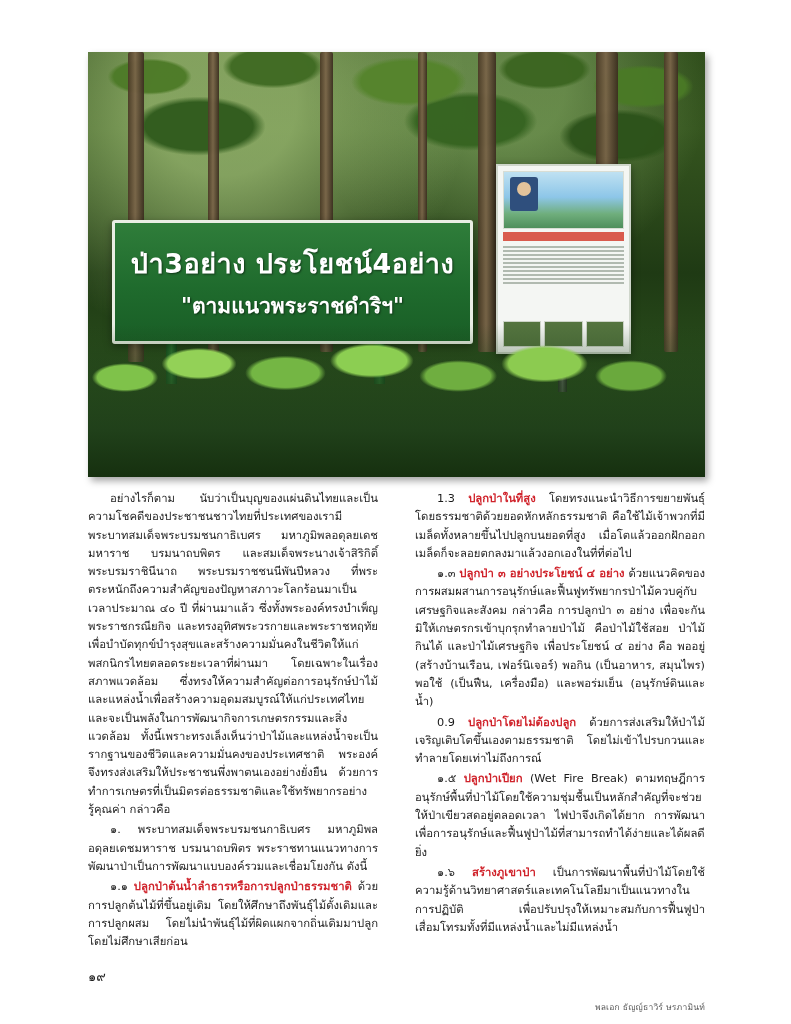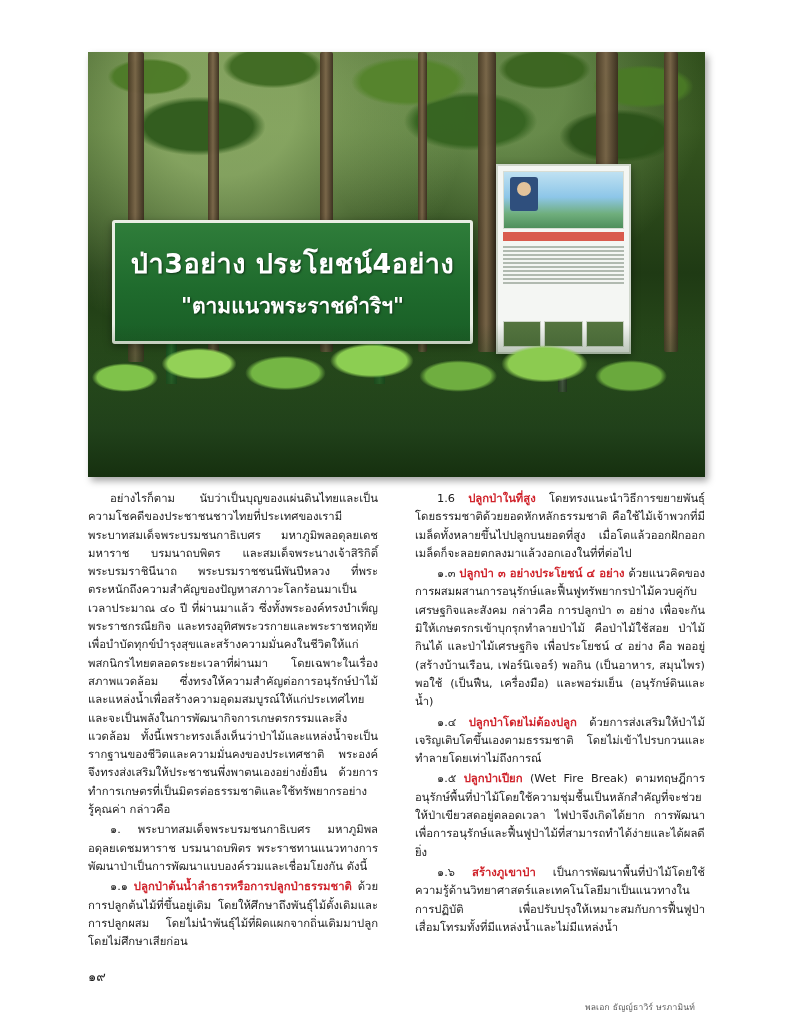--- a/index.html
+++ b/index.html
@@ -220,21 +220,21 @@
   
   .page-number {
     position: absolute;
     left: 88px;
     top: 966px;
     font-size: 13px;
     color: #1a1a1a;
   }
   .footer-note {
     position: absolute;
-    right: 96px;
+    right: 86px;
     top: 1000px;
     font-size: 8.5px;
     color: #555555;
     letter-spacing: 0.2px;
   }
 </style>
 </head>
 <body>
 
 <div class="page">
@@ -293,29 +293,29 @@
     <div class="col">
       <p class="indent">อย่างไรก็ตาม นับว่าเป็นบุญของแผ่นดินไทยและเป็นความโชคดีของประชาชนชาวไทยที่ประเทศของเรามีพระบาทสมเด็จพระบรมชนกาธิเบศร มหาภูมิพลอดุลยเดชมหาราช บรมนาถบพิตร และสมเด็จพระนางเจ้าสิริกิติ์ พระบรมราชินีนาถ พระบรมราชชนนีพันปีหลวง ที่พระตระหนักถึงความสำคัญของปัญหาสภาวะโลกร้อนมาเป็นเวลาประมาณ ๔๐ ปี ที่ผ่านมาแล้ว ซึ่งทั้งพระองค์ทรงบำเพ็ญพระราชกรณียกิจ และทรงอุทิศพระวรกายและพระราชหฤทัยเพื่อบำบัดทุกข์บำรุงสุขและสร้างความมั่นคงในชีวิตให้แก่พสกนิกรไทยตลอดระยะเวลาที่ผ่านมา โดยเฉพาะในเรื่องสภาพแวดล้อม ซึ่งทรงให้ความสำคัญต่อการอนุรักษ์ป่าไม้และแหล่งน้ำเพื่อสร้างความอุดมสมบูรณ์ให้แก่ประเทศไทย และจะเป็นพลังในการพัฒนากิจการเกษตรกรรมและสิ่งแวดล้อม ทั้งนี้เพราะทรงเล็งเห็นว่าป่าไม้และแหล่งน้ำจะเป็นรากฐานของชีวิตและความมั่นคงของประเทศชาติ พระองค์จึงทรงส่งเสริมให้ประชาชนพึ่งพาตนเองอย่างยั่งยืน ด้วยการทำการเกษตรที่เป็นมิตรต่อธรรมชาติและใช้ทรัพยากรอย่างรู้คุณค่า กล่าวคือ</p>
       <p class="indent">๑. พระบาทสมเด็จพระบรมชนกาธิเบศร มหาภูมิพลอดุลยเดชมหาราช บรมนาถบพิตร พระราชทานแนวทางการพัฒนาป่าเป็นการพัฒนาแบบองค์รวมและเชื่อมโยงกัน ดังนี้</p>
       <p class="indent">
         <span>๑.๑ </span><span class="red">ปลูกป่าต้นน้ำลำธารหรือการปลูกป่าธรรมชาติ</span><span> ด้วยการปลูกต้นไม้ที่ขึ้นอยู่เดิม โดยให้ศึกษาถึงพันธุ์ไม้ดั้งเดิมและการปลูกผสม โดยไม่นำพันธุ์ไม้ที่ผิดแผกจากถิ่นเดิมมาปลูกโดยไม่ศึกษาเสียก่อน</span>
       </p>
     </div>
 
     <div class="col">
       <p class="indent">
-        <span>1.6</span>
+        <span>1.3</span>
         <span class="red">ปลูกป่าในที่สูง</span><span> โดยทรงแนะนำวิธีการขยายพันธุ์โดยธรรมชาติด้วยยอดหักหลักธรรมชาติ คือใช้ไม้เจ้าพวกที่มีเมล็ดทั้งหลายขึ้นไปปลูกบนยอดที่สูง เมื่อโตแล้วออกฝักออกเมล็ดก็จะลอยตกลงมาแล้วงอกเองในที่ที่ต่อไป</span>
       </p>
       <p class="indent">
         <span>๑.๓</span>
         <span class="red">ปลูกป่า ๓ อย่างประโยชน์ ๔ อย่าง</span><span> ด้วยแนวคิดของการผสมผสานการอนุรักษ์และฟื้นฟูทรัพยากรป่าไม้ควบคู่กับเศรษฐกิจและสังคม กล่าวคือ การปลูกป่า ๓ อย่าง เพื่อจะกันมิให้เกษตรกรเข้าบุกรุกทำลายป่าไม้ คือป่าไม้ใช้สอย ป่าไม้กินได้ และป่าไม้เศรษฐกิจ เพื่อประโยชน์ ๔ อย่าง คือ พออยู่ (สร้างบ้านเรือน, เฟอร์นิเจอร์) พอกิน (เป็นอาหาร, สมุนไพร) พอใช้ (เป็นฟืน, เครื่องมือ) และพอร่มเย็น (อนุรักษ์ดินและน้ำ)</span>
       </p>
       <p class="indent">
-        <span>๑.๔</span>
+        <span>0.9</span>
         <span class="red">ปลูกป่าโดยไม่ต้องปลูก</span><span> ด้วยการส่งเสริมให้ป่าไม้เจริญเติบโตขึ้นเองตามธรรมชาติ โดยไม่เข้าไปรบกวนและทำลายโดยเท่าไม่ถึงการณ์</span>
       </p>
       <p class="indent">
         <span>๑.๕</span>
         <span class="red">ปลูกป่าเปียก</span><span> (Wet Fire Break) ตามทฤษฎีการอนุรักษ์พื้นที่ป่าไม้โดยใช้ความชุ่มชื้นเป็นหลักสำคัญที่จะช่วยให้ป่าเขียวสดอยู่ตลอดเวลา ไฟป่าจึงเกิดได้ยาก การพัฒนาเพื่อการอนุรักษ์และฟื้นฟูป่าไม้ที่สามารถทำได้ง่ายและได้ผลดียิ่ง</span>
       </p>
       <p class="indent">
         <span>๑.๖</span>
         <span class="red">สร้างภูเขาป่า</span><span> เป็นการพัฒนาพื้นที่ป่าไม้โดยใช้ความรู้ด้านวิทยาศาสตร์และเทคโนโลยีมาเป็นแนวทางในการปฏิบัติ เพื่อปรับปรุงให้เหมาะสมกับการฟื้นฟูป่าเสื่อมโทรมทั้งที่มีแหล่งน้ำและไม่มีแหล่งน้ำ</span>
       </p>

